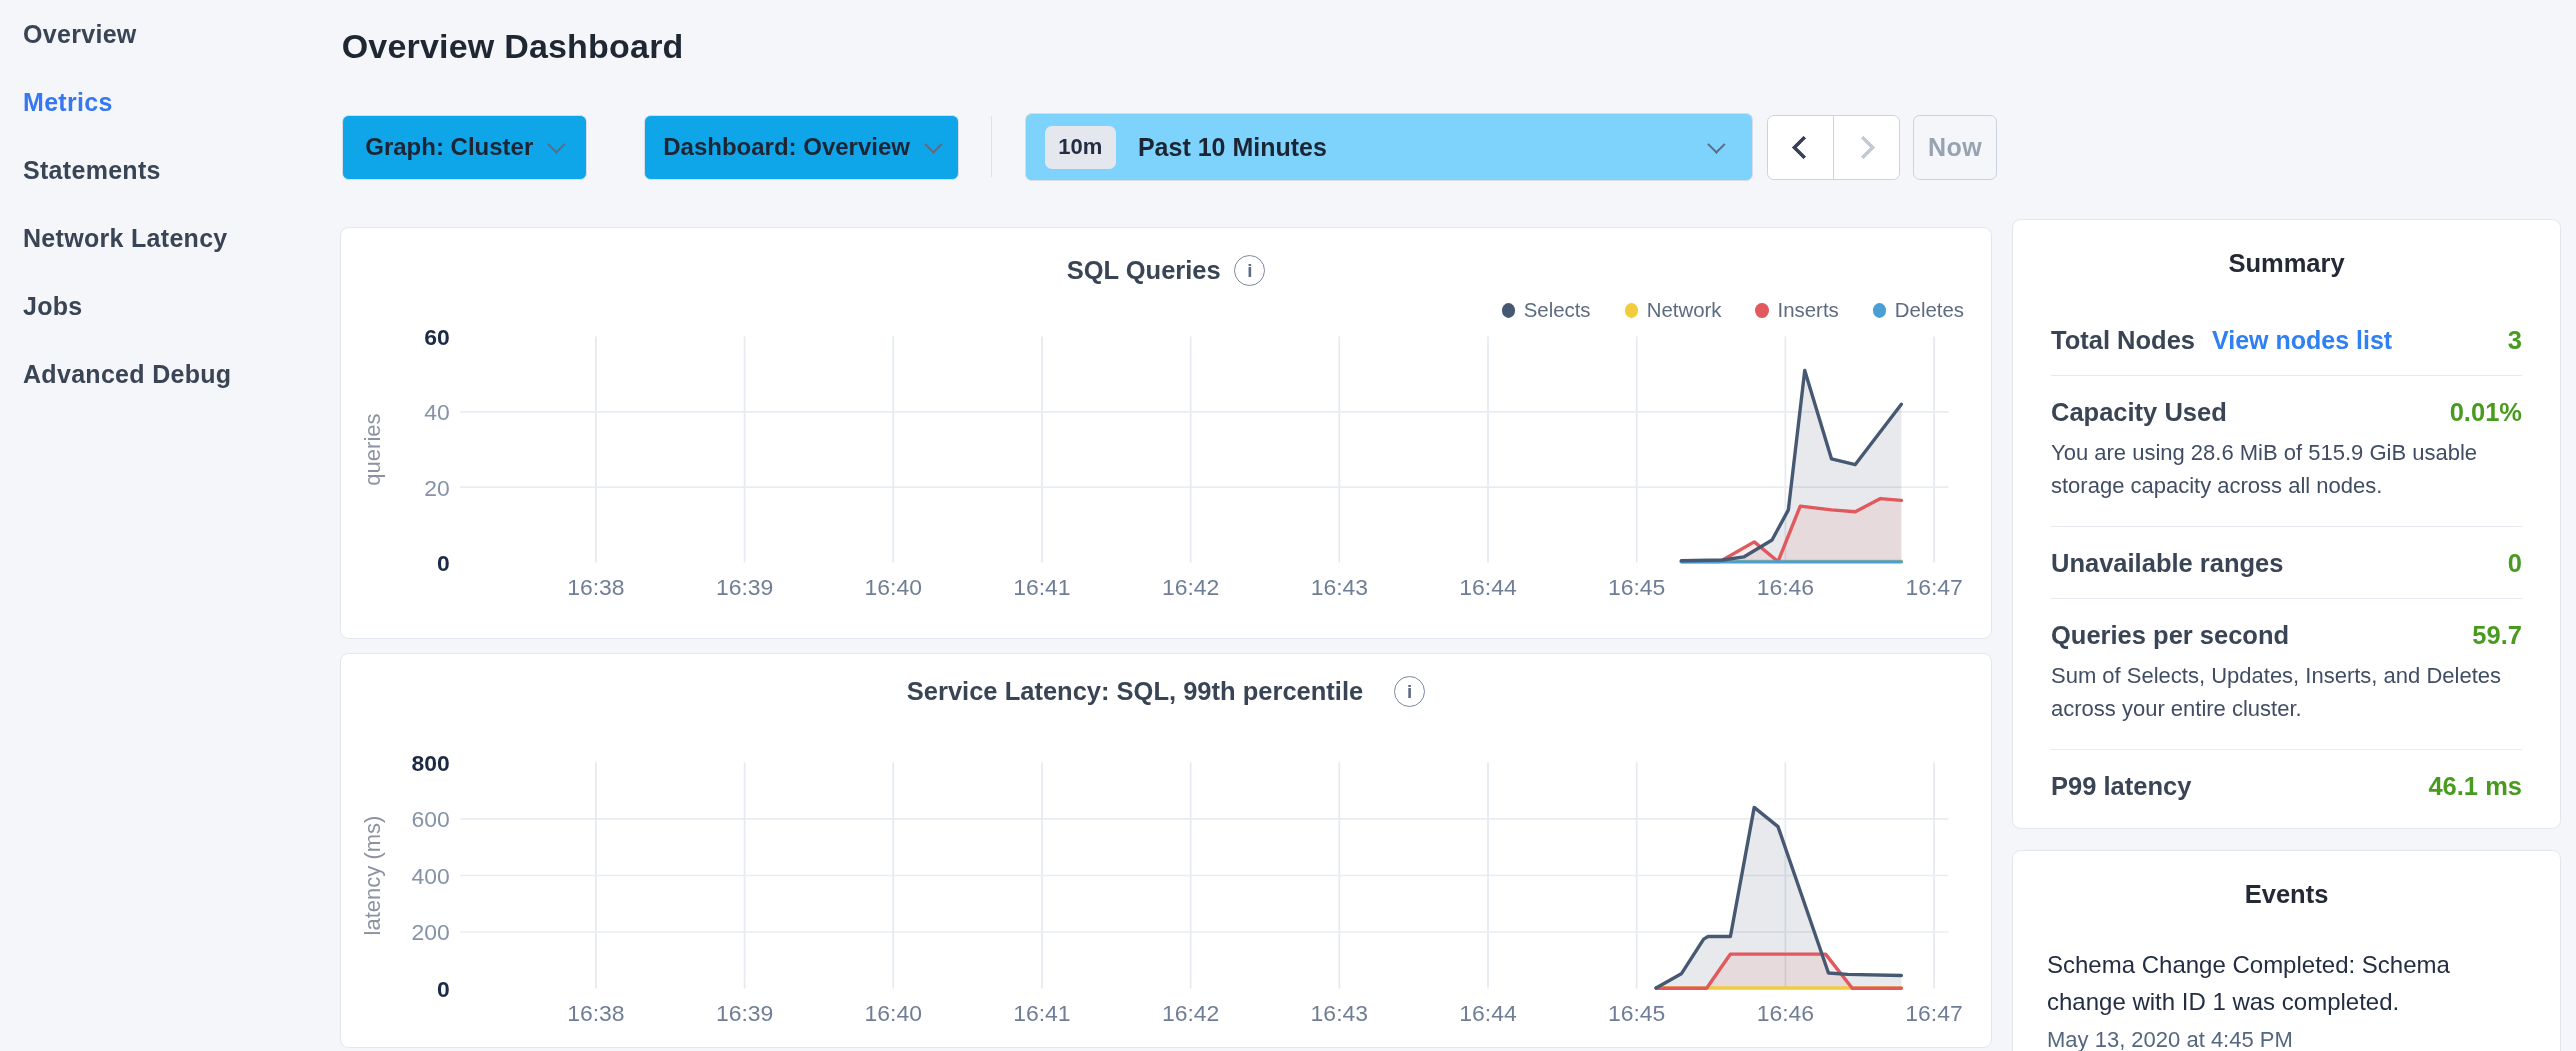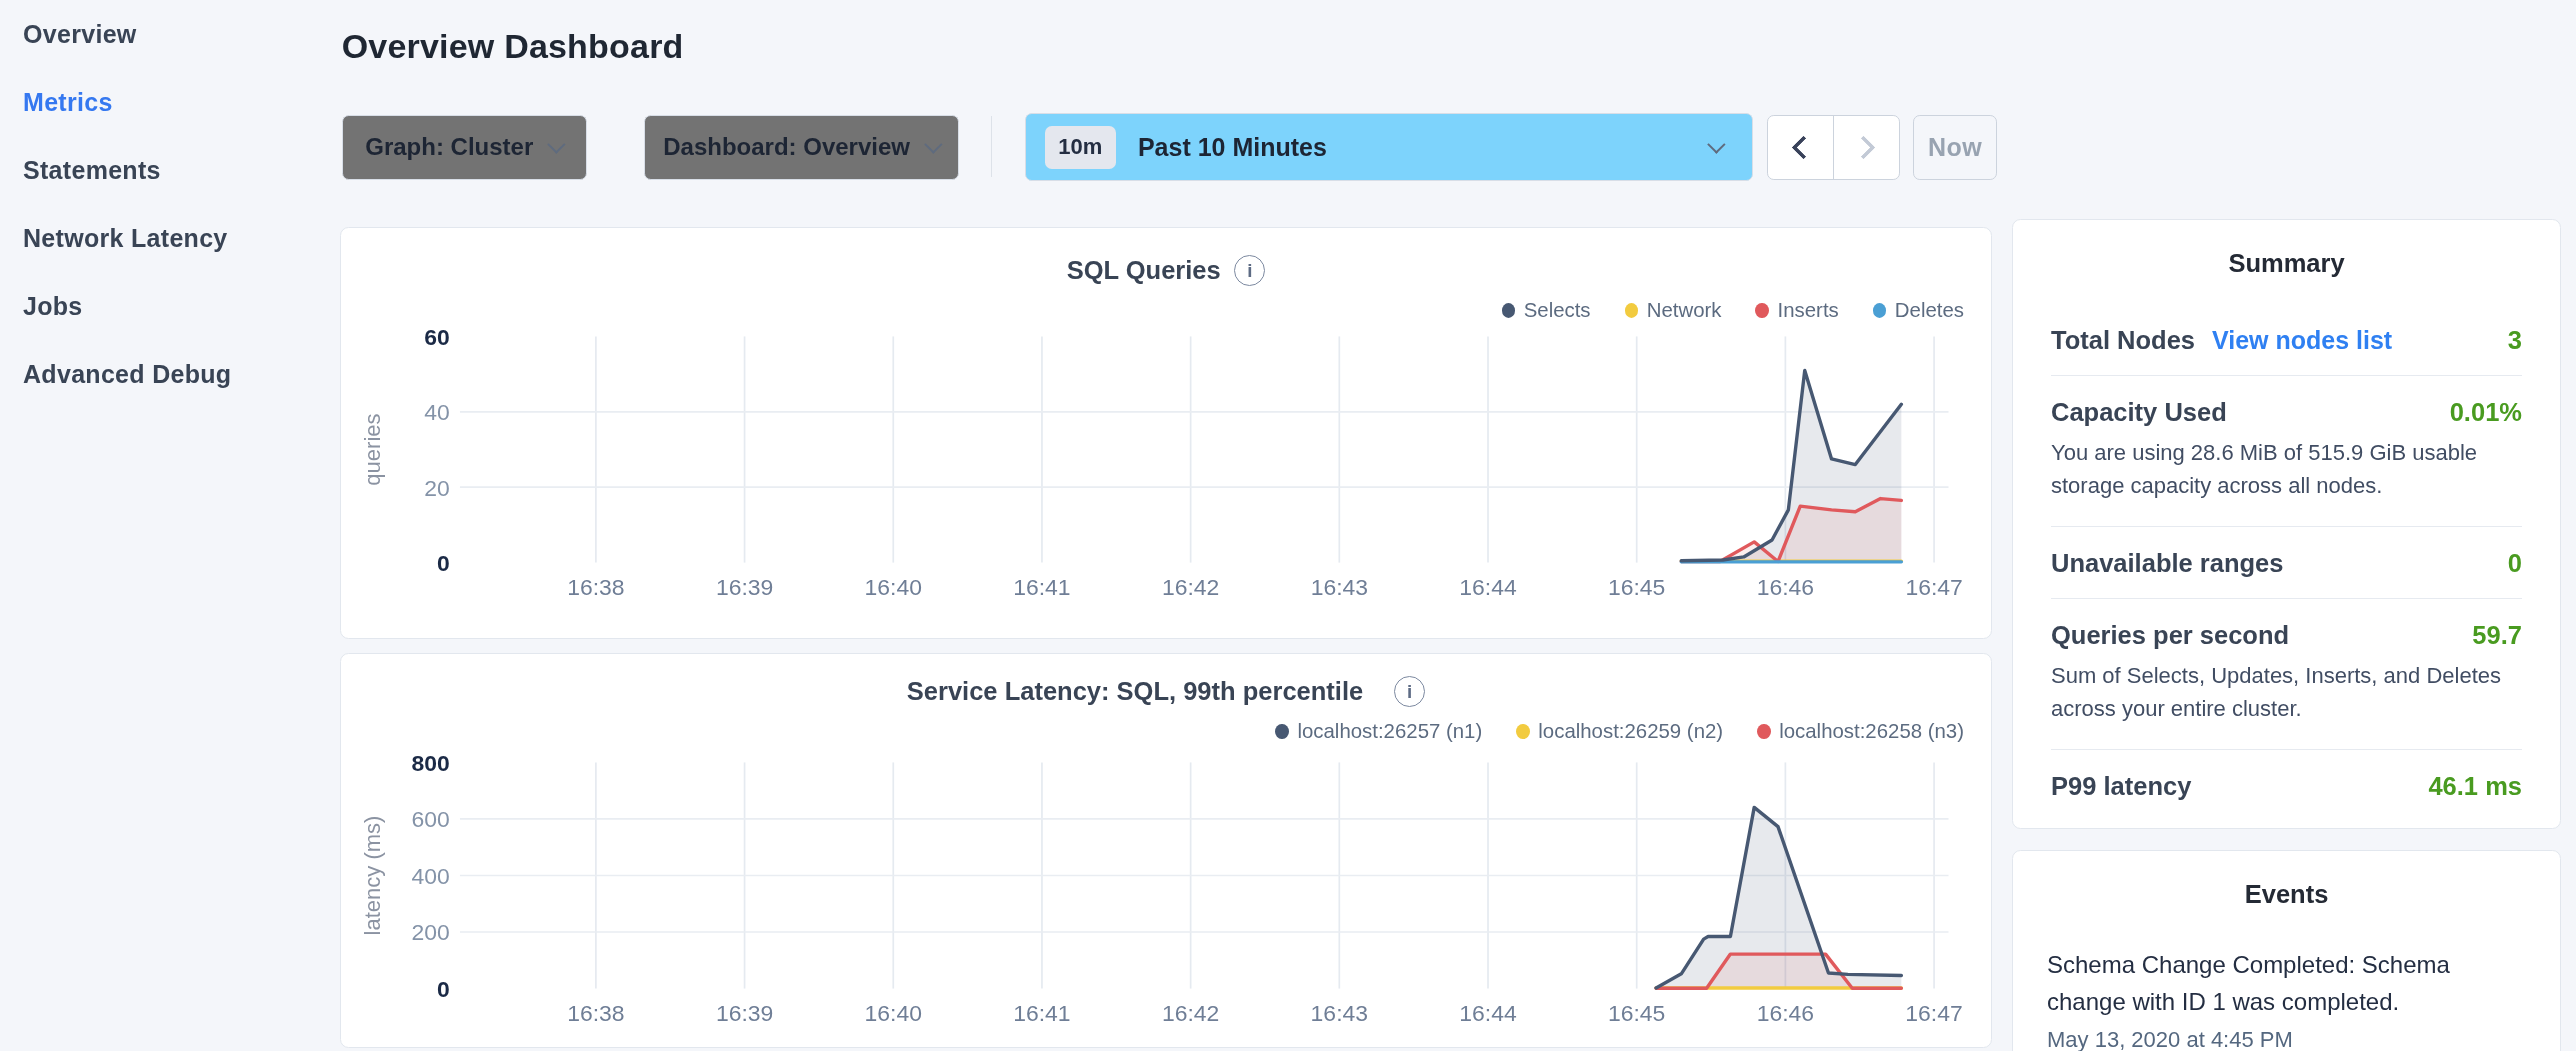--- a/index.html
+++ b/index.html
@@ -19,21 +19,21 @@
   }
   .side-item.active { color:#3578f0; }
   
   .main { position:absolute; left:340px; top:0; width:1652px; height:100%;margin-top:8px; }
   h1.page-title {
     position:absolute; left:1.7px; top:18.7px;
     font-size:34px; font-weight:600; color:#1f2733; letter-spacing:0.2px;
   }
   .controls { position:absolute; left:0; top:105px; width:100%; height:68px; }
   .ctl-btn {
-    position:absolute; top:1.7px; height:65px; background:#737373;
+    position:absolute; top:1.7px; height:65px; background:#0ea5e9;
     border:0.9px solid #d8dee7; border-radius:6.8px;
     display:flex; align-items:center; justify-content:center; gap:17px;
     font-size:24px; font-weight:700; color:#1d2534; cursor:pointer;
   }
   .graph-btn { left:1.7px; width:245px; }
   .dash-btn  { left:304px; width:315px;text-align:center; }
   .vdivider  { position:absolute; left:651px; top:3.4px; height:61px; width:0.9px; background:#dde2e9; }
   .time-btn {
     position:absolute; left:685px; top:0; width:728px; height:68px;
     background:#7dd3fc; border:0.9px solid #d8dee7; border-radius:6.8px;
@@ -221,34 +221,20 @@
           <path d="M 1577.5,392.8 L 1626.5,391.9 L 1651.0,388.3 L 1684.3,368.3 L 1703.5,332.7 L 1722.8,168.1 L 1754.3,272.6 L 1782.3,279.3 L 1836.5,208.1" fill="none" stroke="#475872" stroke-width="4" stroke-linejoin="round" stroke-linecap="round"></path>
         </g>
       </svg>
   </div>
 
   <div class="card chart-card2">
     <div class="chart-title-row">
       <span class="chart-title">Service Latency: SQL, 99th percentile</span>
       <span class="info-icon">i</span>
     </div>
-    <div class="legend" id="legend-1">
-        <div class="legend-item">
-          <span class="legend-dot" style="background: rgb(71, 88, 114);"></span>
-          <span class="legend-label">localhost:26257 (n1)</span>
-        </div>
-        <div class="legend-item">
-          <span class="legend-dot" style="background: rgb(242, 203, 63);"></span>
-          <span class="legend-label">localhost:26259 (n2)</span>
-        </div>
-        <div class="legend-item">
-          <span class="legend-dot" style="background: rgb(224, 89, 92);"></span>
-          <span class="legend-label">localhost:26258 (n3)</span>
-        </div>
-      </div>
     <svg class="chart-svg" id="chart-1" viewBox="0 0 1942 464" preserveAspectRatio="none">
         <g>
           <line x1="300" y1="128" x2="300" y2="395" stroke="#e5eaf0" stroke-width="2"></line>
           <line x1="475" y1="128" x2="475" y2="395" stroke="#e5eaf0" stroke-width="2"></line>
           <line x1="650" y1="128" x2="650" y2="395" stroke="#e5eaf0" stroke-width="2"></line>
           <line x1="825" y1="128" x2="825" y2="395" stroke="#e5eaf0" stroke-width="2"></line>
           <line x1="1000" y1="128" x2="1000" y2="395" stroke="#e5eaf0" stroke-width="2"></line>
           <line x1="1175" y1="128" x2="1175" y2="395" stroke="#e5eaf0" stroke-width="2"></line>
           <line x1="1350" y1="128" x2="1350" y2="395" stroke="#e5eaf0" stroke-width="2"></line>
           <line x1="1525" y1="128" x2="1525" y2="395" stroke="#e5eaf0" stroke-width="2"></line>

